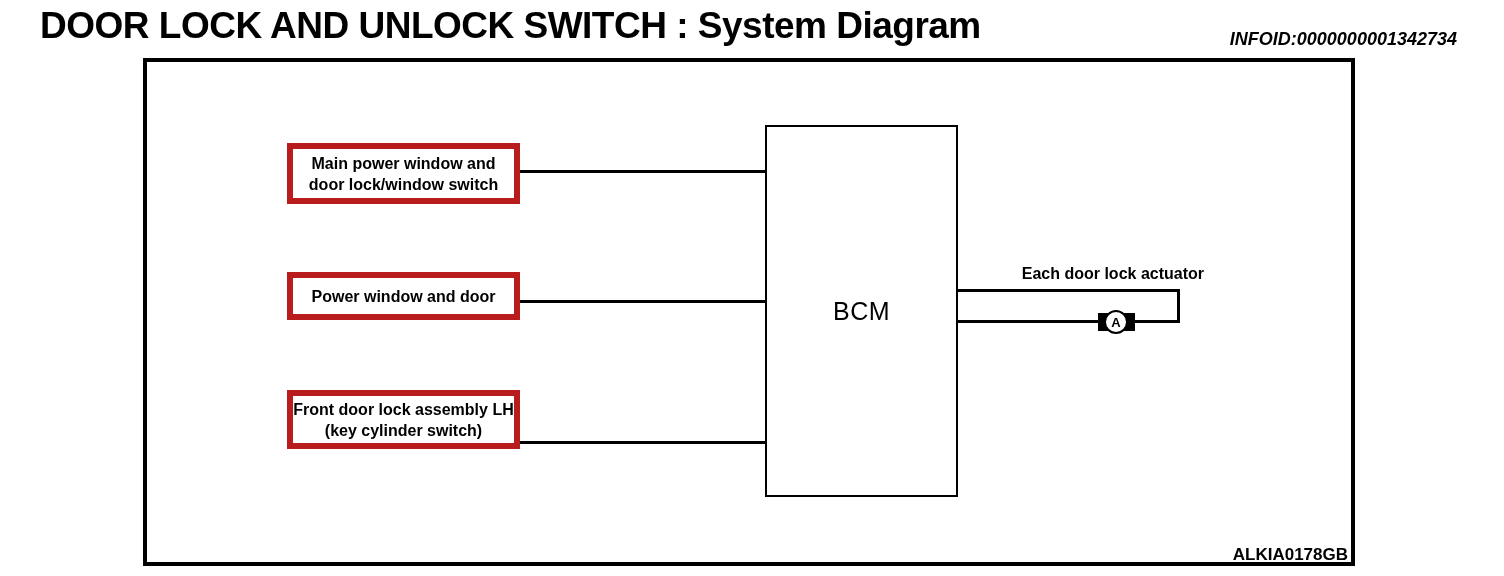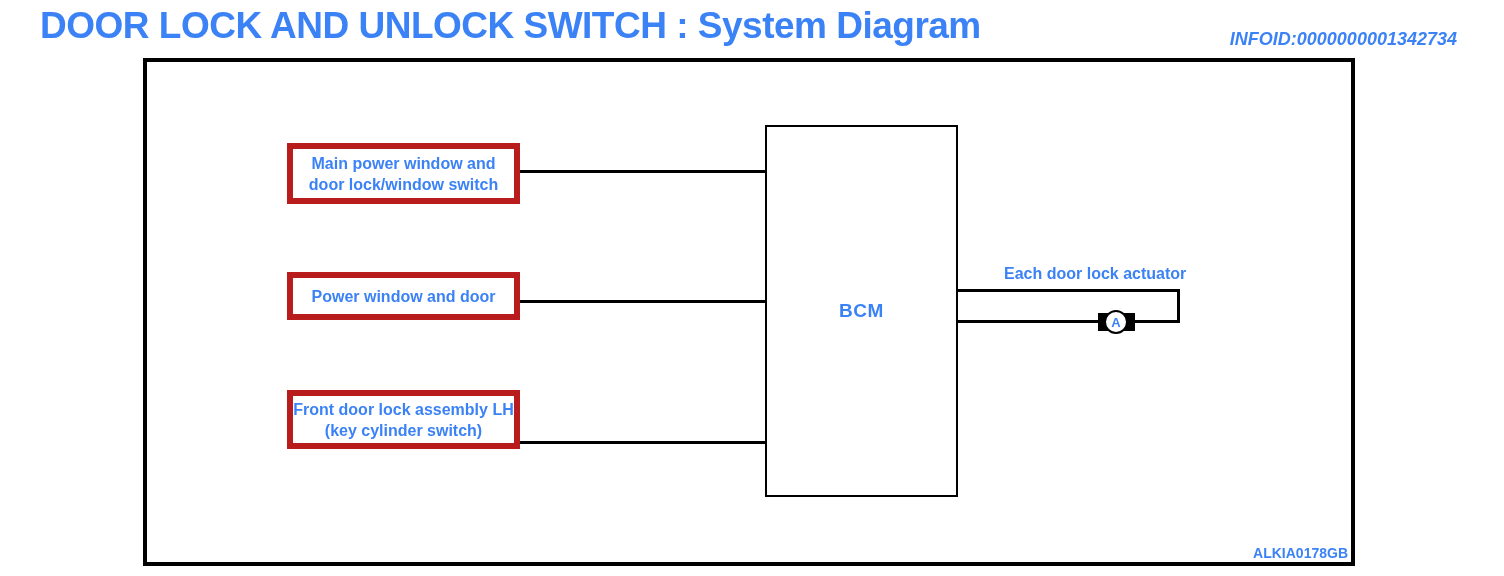--- a/index.html
+++ b/index.html
@@ -6,21 +6,21 @@
     margin: 0;
     padding: 0;
     background: #ffffff;
   }
   .page {
     position: relative;
     width: 1504px;
     height: 576px;
     background: #ffffff;
     font-family: "Liberation Sans", sans-serif;
-    color: #3b82f6;
+    color: #000000;
     overflow: hidden;
   }
   .abs { position: absolute; }
 
   .title {
     left: 40px;
     top: 5px;
     font-size: 37px;
     font-weight: bold;
     letter-spacing: -0.5px;
@@ -70,22 +70,22 @@
     width: 193px;
     height: 372px;
     border: 2px solid #000000;
     box-sizing: border-box;
     background: #ffffff;
     display: flex;
     align-items: center;
     justify-content: center;
   }
   .bcm-label {
-    font-size: 19px;
-    font-weight: bold;
+    font-size: 25px;
+    font-weight: normal;
     letter-spacing: 0.5px;
   }
 
   .hline {
     height: 3px;
     background: #000000;
   }
   .line-1 { left: 520px; top: 170px; width: 245px; }
   .line-2 { left: 520px; top: 300px; width: 245px; }
   .line-3 { left: 520px; top: 441px; width: 245px; }
@@ -96,21 +96,21 @@
     top: 289px;
     width: 3px;
     height: 34px;
     background: #000000;
   }
 
   .actuator-label {
     left: 1004px;
     top: 265px;
     width: 200px;
-    text-align: left;
+    text-align: right;
     font-size: 16px;
     font-weight: bold;
     white-space: nowrap;
   }
 
   .connector-block {
     left: 1098px;
     top: 313px;
     width: 37px;
     height: 18px;
@@ -129,21 +129,21 @@
     align-items: center;
     justify-content: center;
     font-size: 13px;
     font-weight: bold;
     z-index: 2;
   }
 
   .figure-code {
     right: 156px;
     top: 545px;
-    font-size: 14px;
+    font-size: 17px;
     font-weight: bold;
     white-space: nowrap;
   }
 </style>
 </head>
 <body>
 
 <div class="page">
 
   <div class="abs title">DOOR LOCK AND UNLOCK SWITCH : System Diagram</div>

